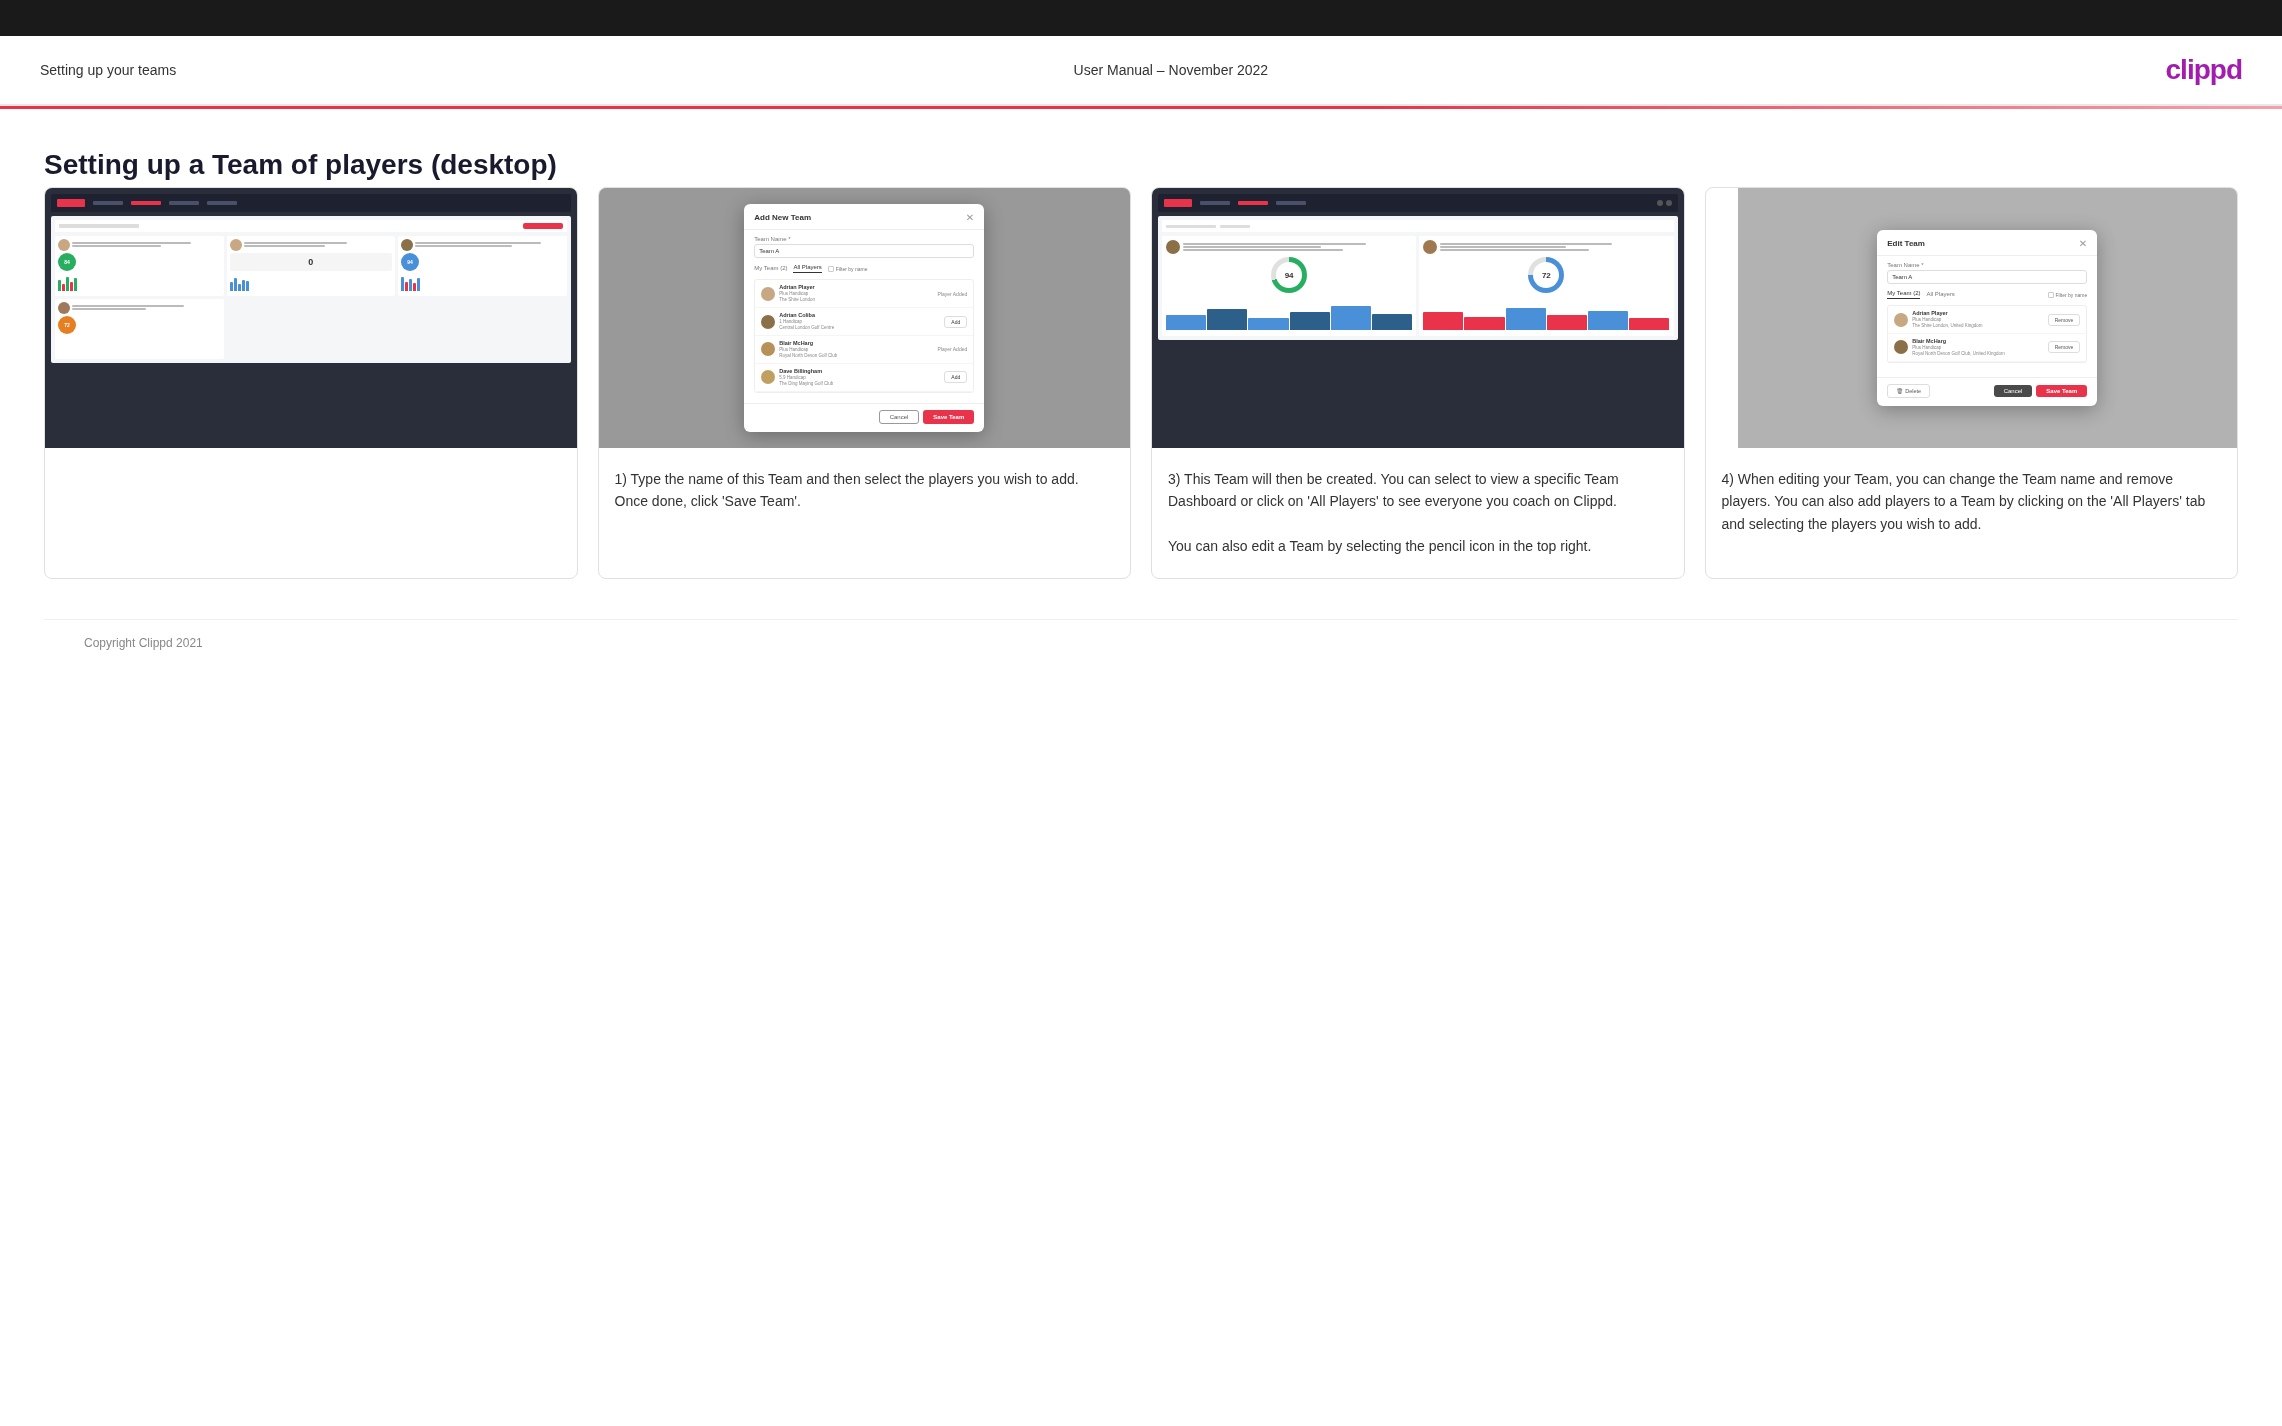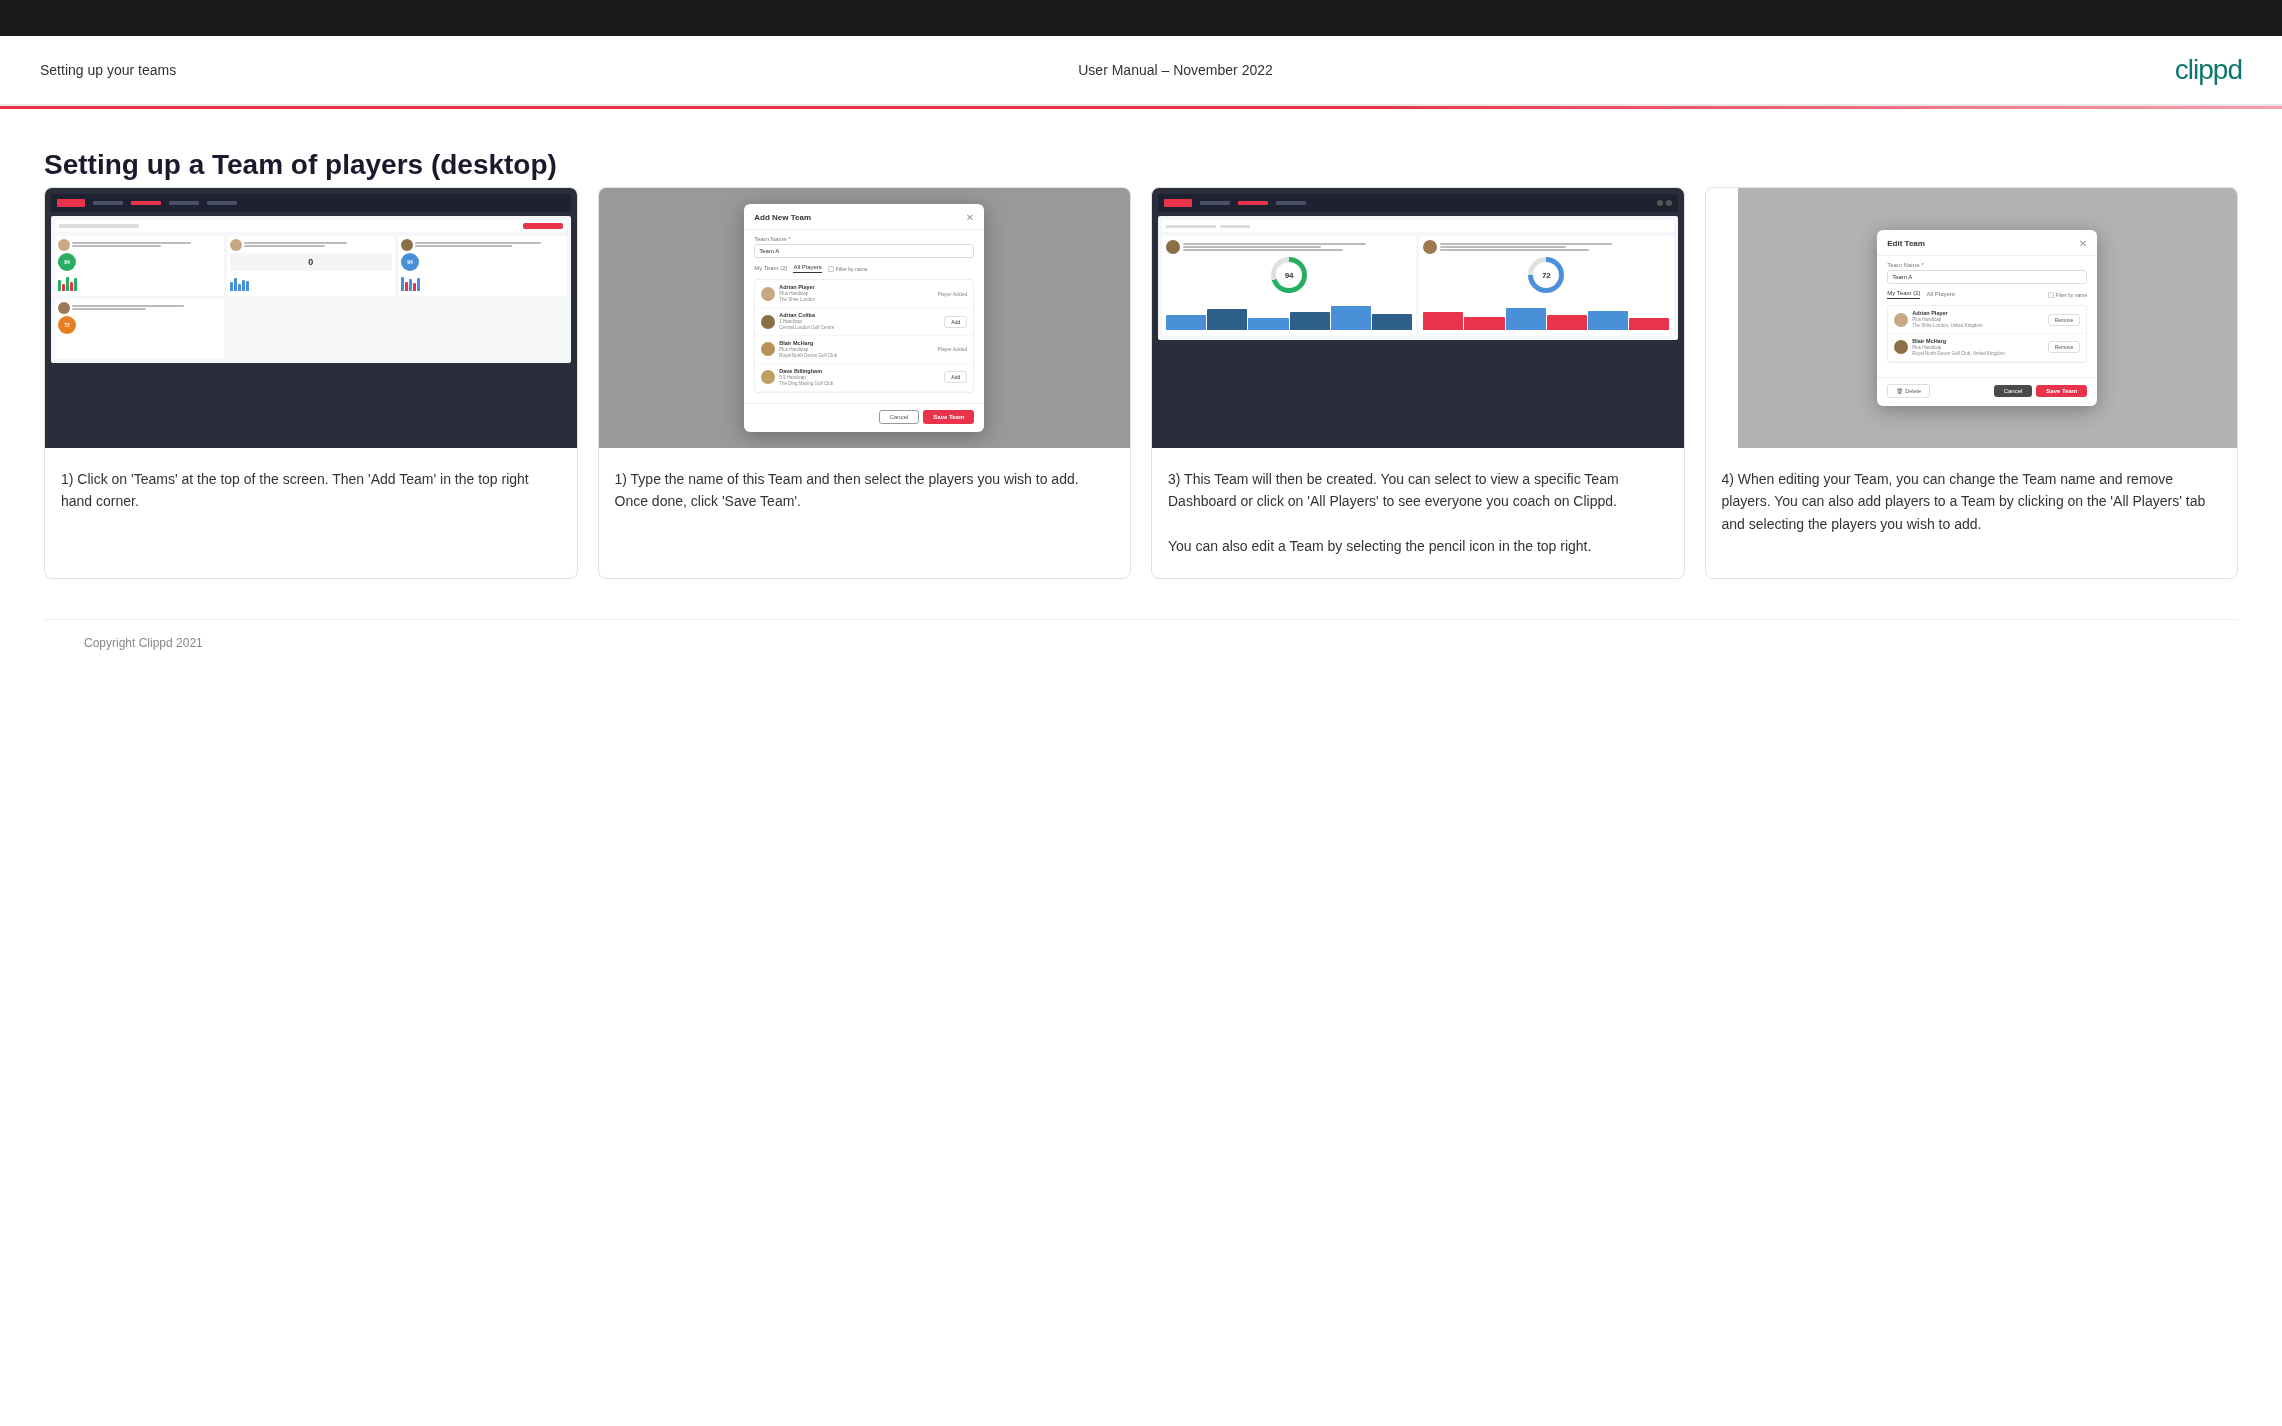--- a/index.html
+++ b/index.html
@@ -28,22 +28,22 @@
     .header-left {
       font-size: 14px;
       color: #333;
     }
     .header-center {
       font-size: 14px;
       color: #333;
     }
     .logo {
       font-size: 28px;
-      font-weight: 400;
-      color: #0f766e;
+      font-weight: 700;
+      color: #a21caf;
       letter-spacing: -1px;
     }
 
     
     .red-divider {
       height: 3px;
       background: linear-gradient(to right, #e8334a 60%, #f5a0aa 100%);
       width: 100%;
     }
 
@@ -735,21 +735,20 @@
                   <div class="ss1-name-line" style="width:50%"></div>
                 </div>
               </div>
               <div class="ss1-score-circle" style="background:#e67e22;width:18px;height:18px;font-size:5px">
                   <span>72</span>
                 </div>
             </div>
           </div>
         </div>
       </div>
-      <div class="card-text">1) Click on 'Teams' at the top of the screen. Then 'Add Team' in the top right hand corner.</div>
     </div>
 
     <div class="card">
       <div class="card-screenshot ss2">
         <div class="ss2-modal">
           <div class="ss2-modal-header">
             <span class="ss2-modal-title">Add New Team</span>
             <span class="ss2-modal-close">✕</span>
           </div>
           <div class="ss2-modal-body">

